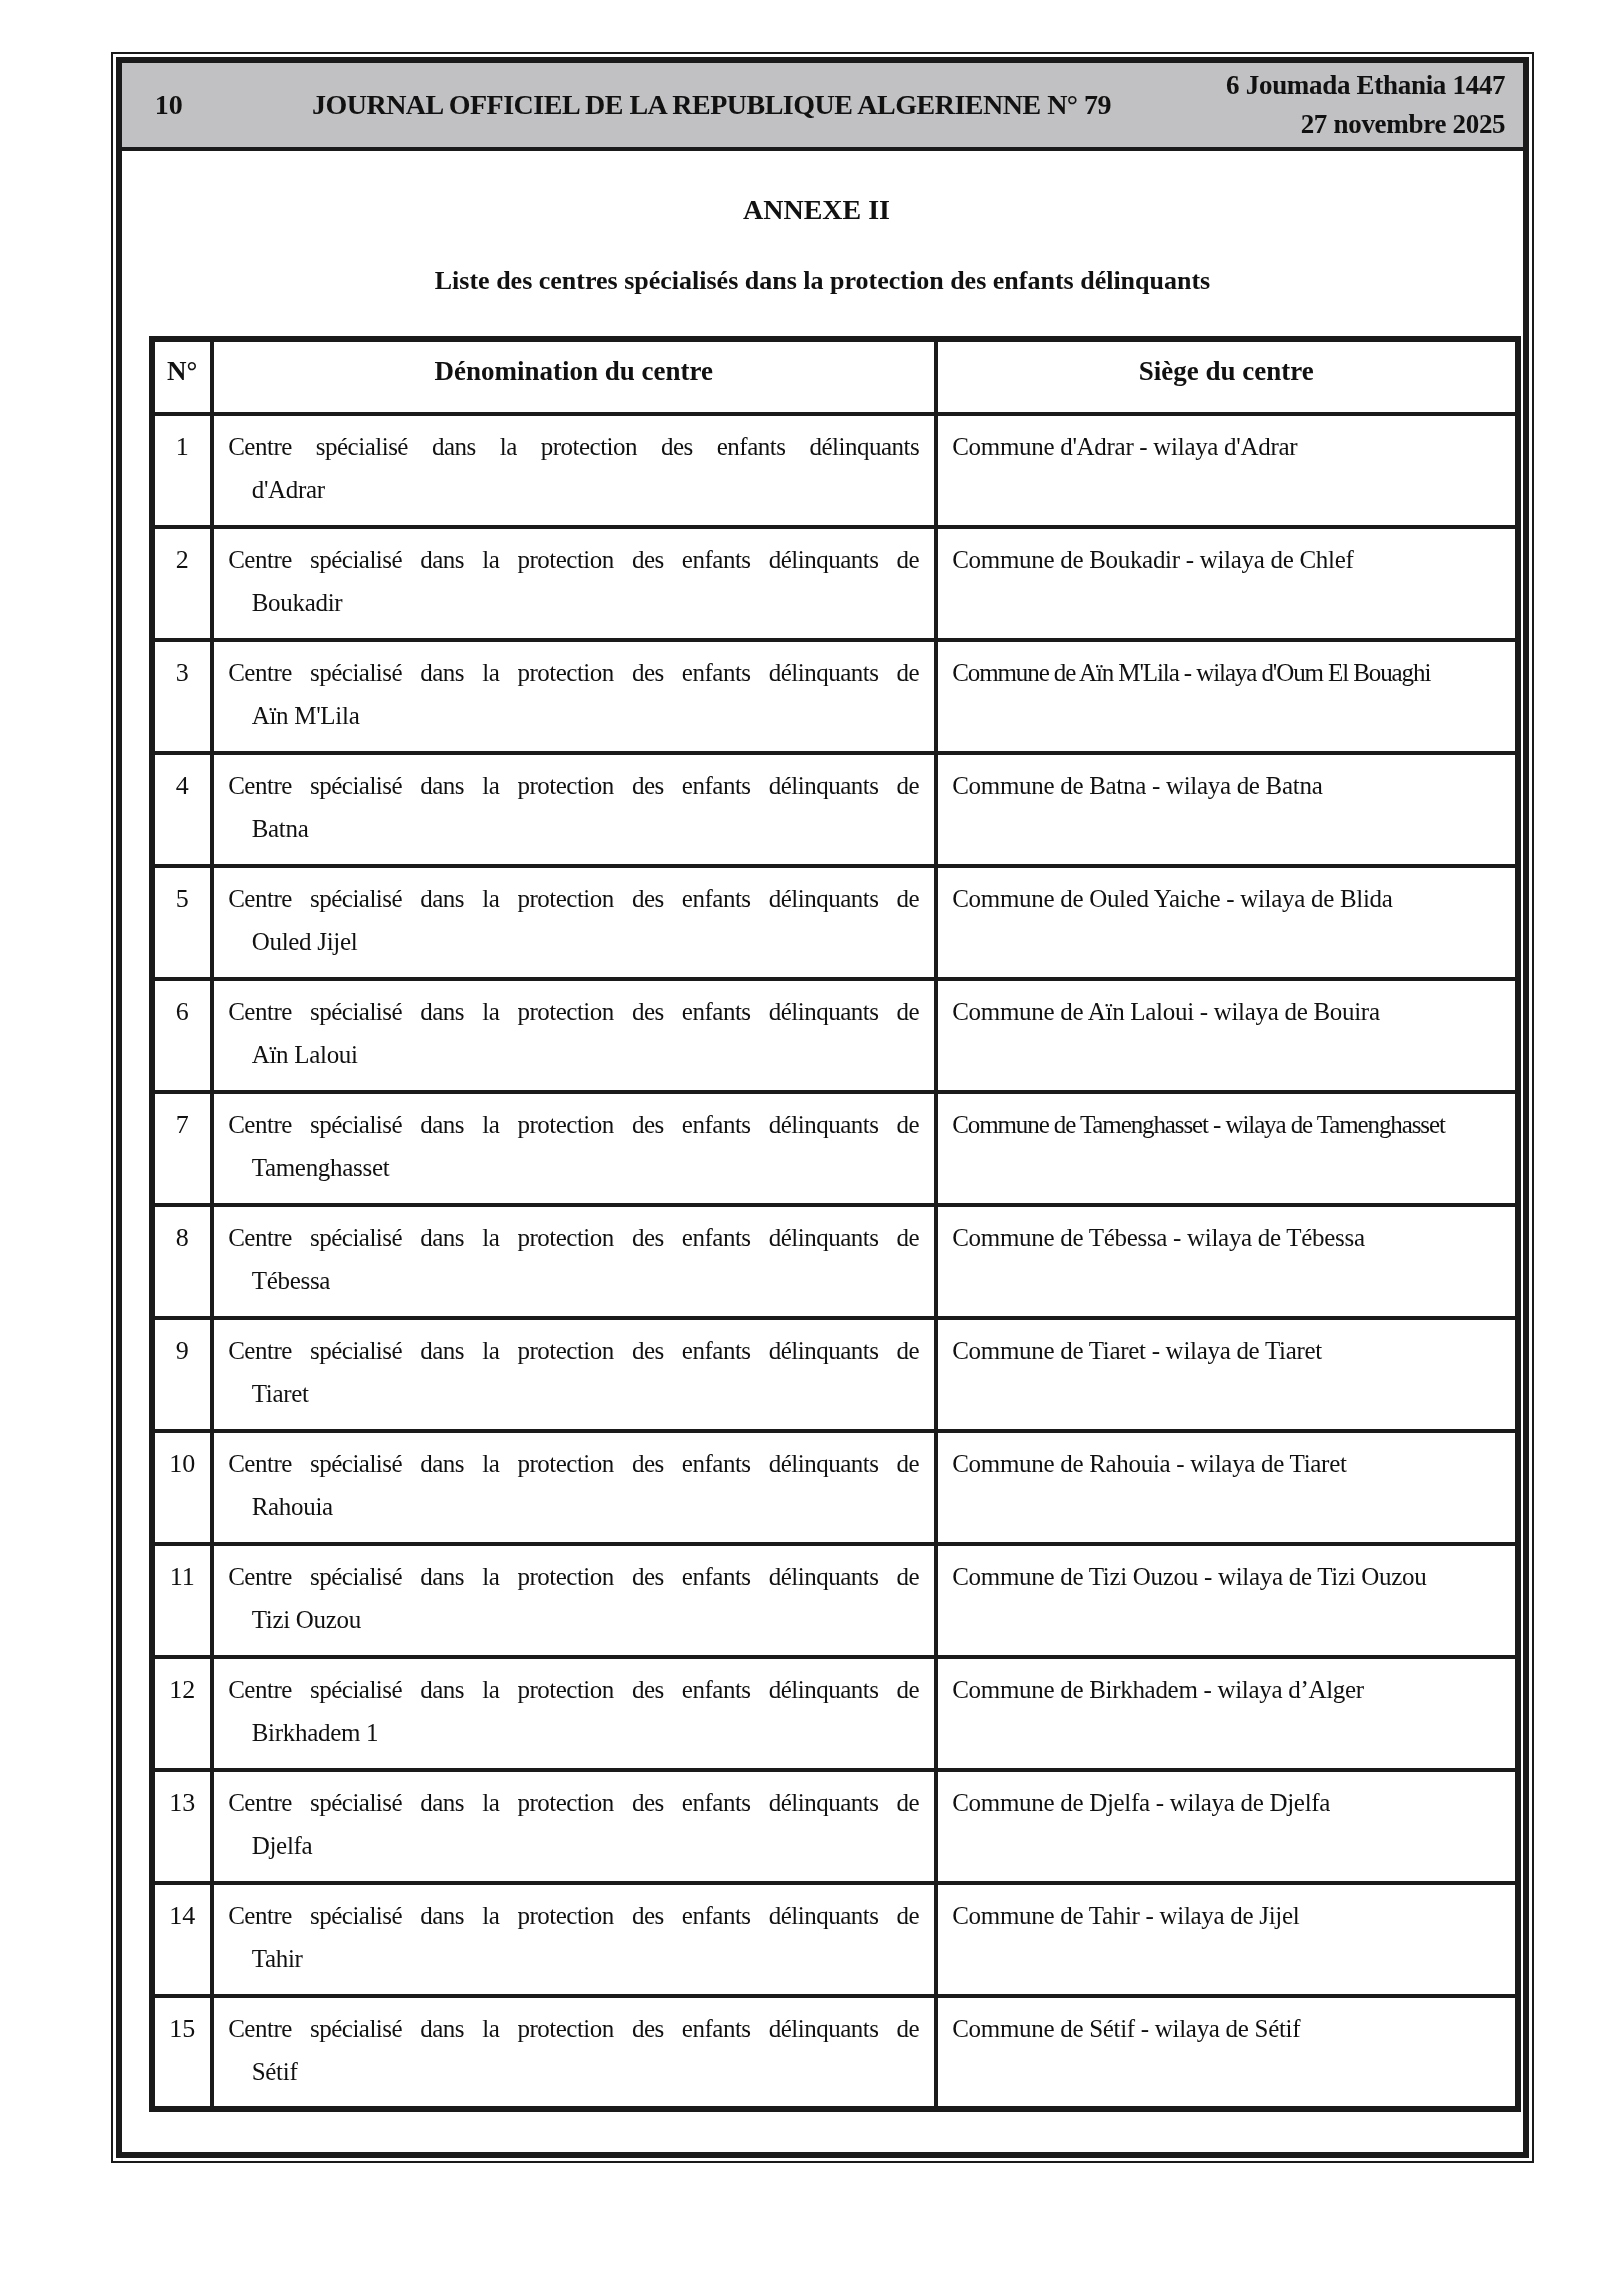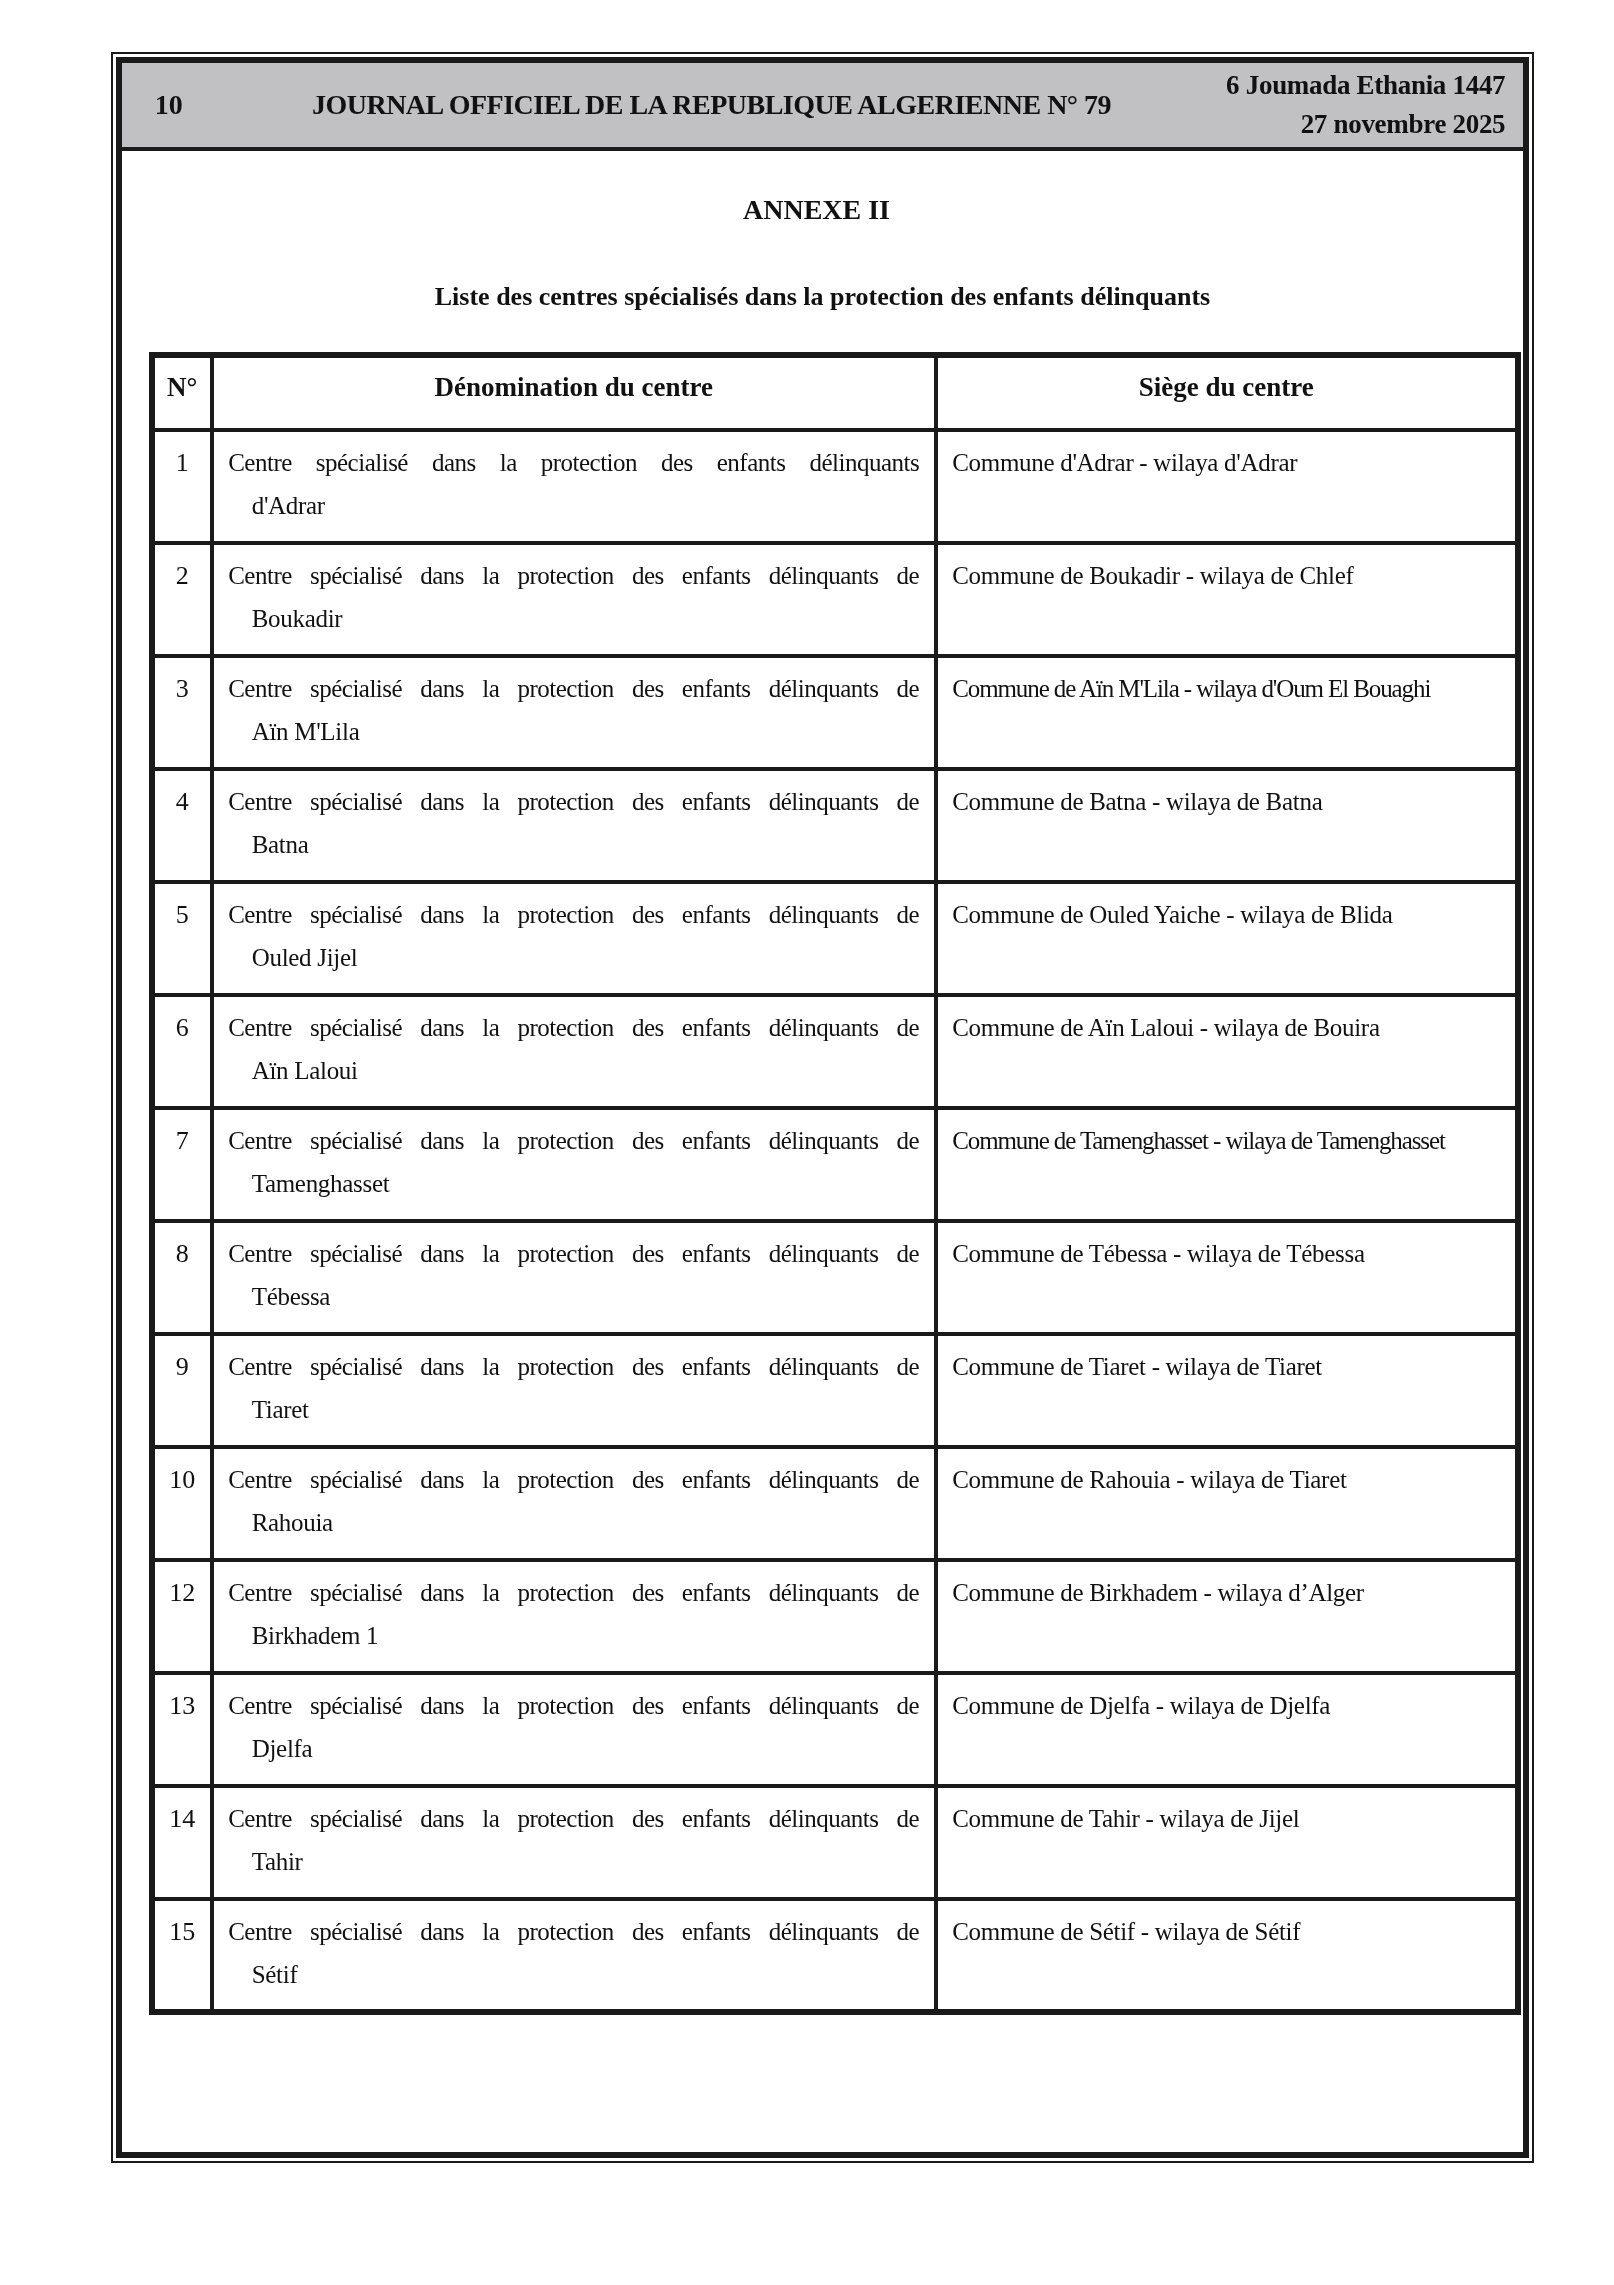--- a/index.html
+++ b/index.html
@@ -60,21 +60,21 @@
     letter-spacing: -0.3px;
   }
   .annexe-heading {
     margin: 41px 12px 0 0;
     text-align: center;
     font-weight: bold;
     font-size: 28px;
     line-height: 36px;
   }
   .annexe-subtitle {
-    margin: 52px 0 0 0;
+    margin: 36px 0 0 0;
     text-align: center;
     font-weight: bold;
     font-size: 26px;
     line-height: 34px;
   }
   table.centres {
     border-collapse: collapse;
     table-layout: fixed;
     width: 1365px;
     margin: 38px 7.2px 0 27px;
@@ -239,20 +239,28 @@
             </tr>
             <tr>
               <td class="num-cell">10</td>
               <td class="name-cell">
                 <div class="den-l1">Centre spécialisé dans la protection des enfants délinquants de</div>
                 <div class="den-l2">Rahouia</div>
               </td>
               <td class="siege-cell">Commune de Rahouia - wilaya de Tiaret</td>
             </tr>
             <tr>
+              <td class="num-cell">11</td>
+              <td class="name-cell">
+                <div class="den-l1">Centre spécialisé dans la protection des enfants délinquants de</div>
+                <div class="den-l2">Tizi Ouzou</div>
+              </td>
+              <td class="siege-cell">Commune de Tizi Ouzou - wilaya de Tizi Ouzou</td>
+            </tr>
+            <tr>
               <td class="num-cell">12</td>
               <td class="name-cell">
                 <div class="den-l1">Centre spécialisé dans la protection des enfants délinquants de</div>
                 <div class="den-l2">Birkhadem 1</div>
               </td>
               <td class="siege-cell">Commune de Birkhadem - wilaya d’Alger</td>
             </tr>
             <tr>
               <td class="num-cell">13</td>
               <td class="name-cell">

